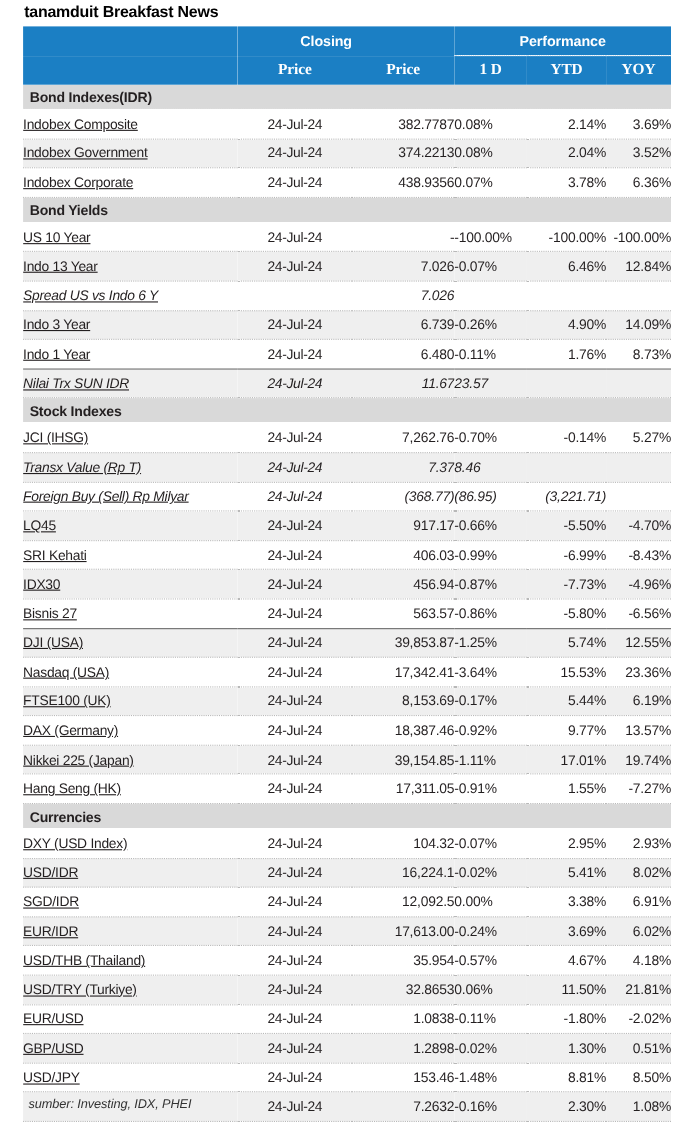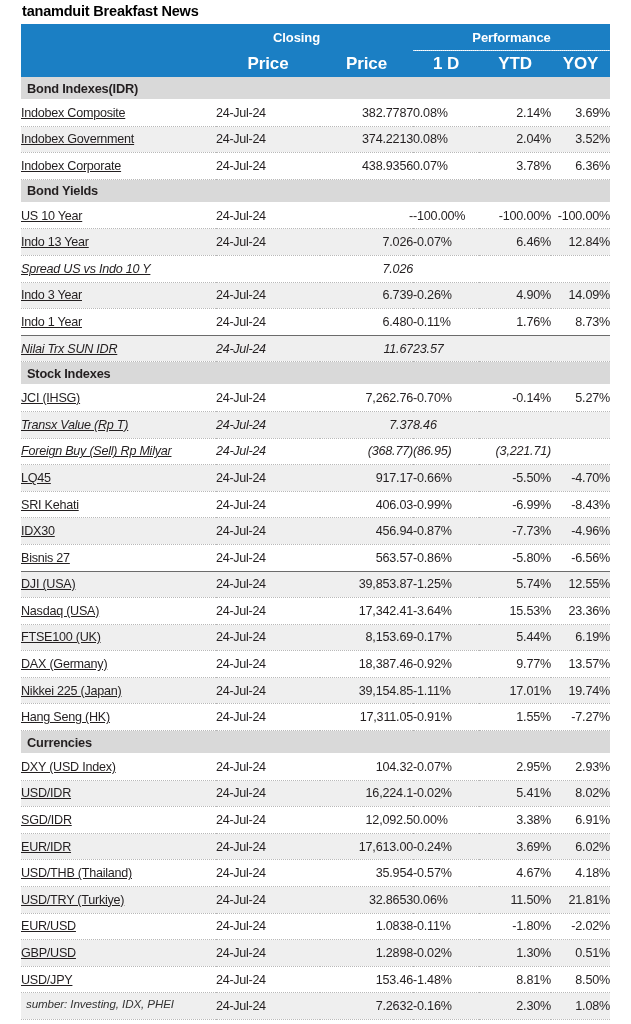--- a/index.html
+++ b/index.html
@@ -58,21 +58,22 @@
   thead tr.hrow1 th.h-closing{
     text-align:right;
   }
   thead tr.hrow1 th.h-perf{
     text-align:center;
     border-bottom:1.4px dotted #cfe3f2;
   }
   thead tr.hrow2 th{
     text-align:right;
     padding-right:8px;
-    font-size:17px;
+    font-size:14px;
+    font-family:Liberation Serif, serif;
   }
   thead tr.hrow2 th.h-empty{background:#1b7fc4;}
   thead tr.hrow2 th.h-date{text-align:center;padding-right:0;}
   thead tr.hrow2 th.h-price{text-align:center;padding-right:0;}
   thead tr.hrow2 th.h-1d{text-align:center;padding-right:0;}
   thead tr.hrow2 th.h-ytd{text-align:center;padding-right:0;}
   thead tr.hrow2 th.h-yoy{text-align:center;padding-right:0;}
 
   
   tr.section td{
@@ -97,21 +98,21 @@
 
   td.lbl{
     padding-left:18px;
     text-align:left;
     letter-spacing:-0.25px;
     text-decoration:underline;
   }
   tr.italic td{font-style:italic;}
   tr.italic td.lbl{font-style:italic;}
 
-  td.date{letter-spacing:-0.3px;}
+  td.date{text-align:center;letter-spacing:-0.3px;}
   td.price{text-align:right;padding-right:9px;letter-spacing:-0.2px;}
   td.d1{text-align:left;padding-right:8px;letter-spacing:-0.2px;}
   td.ytd{text-align:right;padding-right:8px;letter-spacing:-0.2px;}
   td.yoy{text-align:right;padding-right:7px;letter-spacing:-0.2px;}
 
   .footer{
     position:absolute;left:26px;top:997px;
     font-size:11.6px;font-style:italic;color:#333;
     letter-spacing:-0.1px;white-space:nowrap;
   }
@@ -190,21 +191,21 @@
           </tr>
           <tr class="data alt">
             <td class="lbl"><span>Indo 13 Year</span></td>
             <td class="date">24-Jul-24</td>
             <td class="price">7.026</td>
             <td class="d1">-0.07%</td>
             <td class="ytd">6.46%</td>
             <td class="yoy">12.84%</td>
           </tr>
           <tr class="data plain italic">
-            <td class="lbl"><span>Spread US vs Indo 10 Y</span></td>
+            <td class="lbl"><span>Spread US vs Indo 6 Y</span></td>
             <td class="date"></td>
             <td class="price">7.026</td>
             <td class="d1"></td>
             <td class="ytd"></td>
             <td class="yoy"></td>
           </tr>
           <tr class="data alt">
             <td class="lbl"><span>Indo 3 Year</span></td>
             <td class="date">24-Jul-24</td>
             <td class="price">6.739</td>

